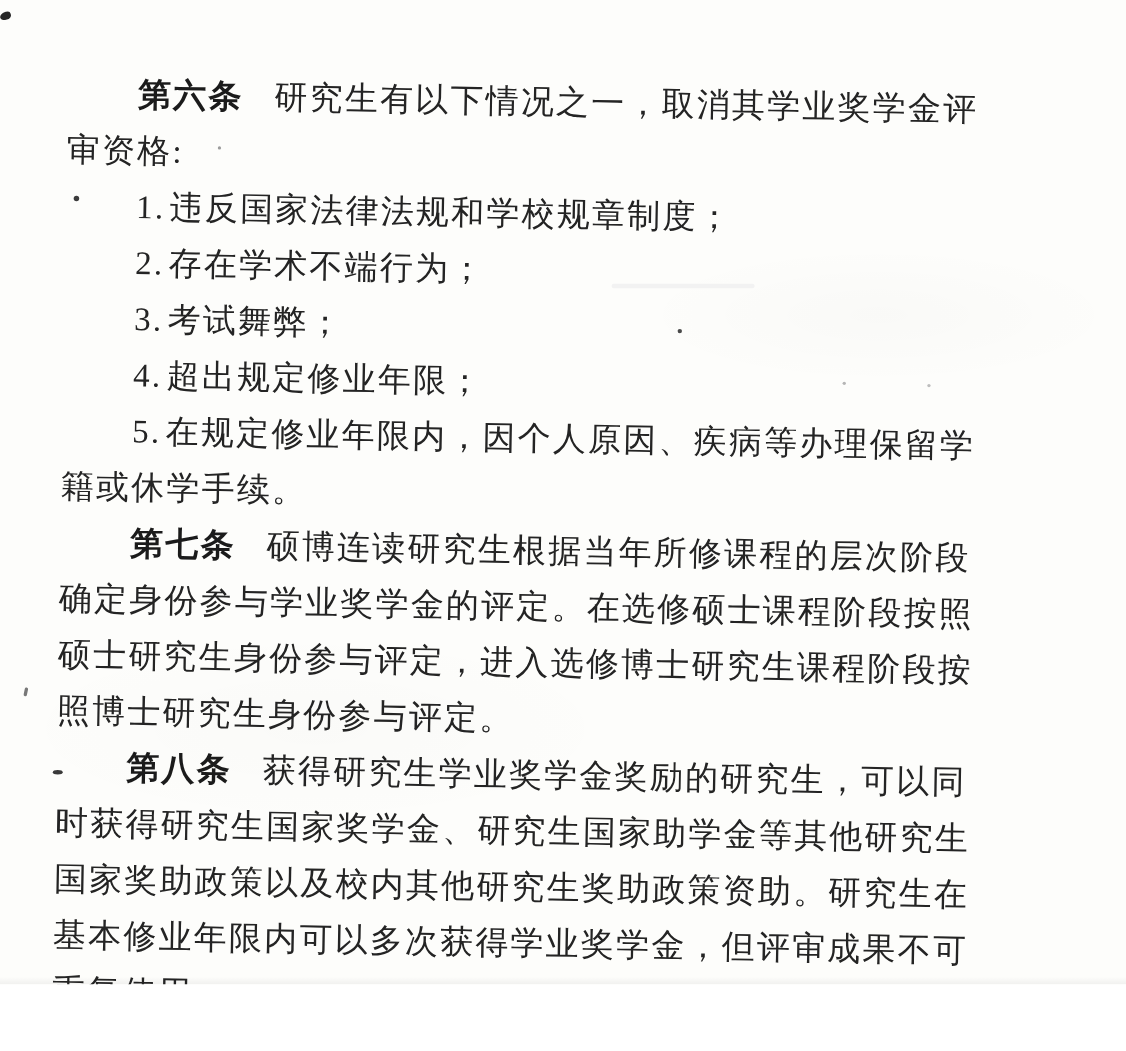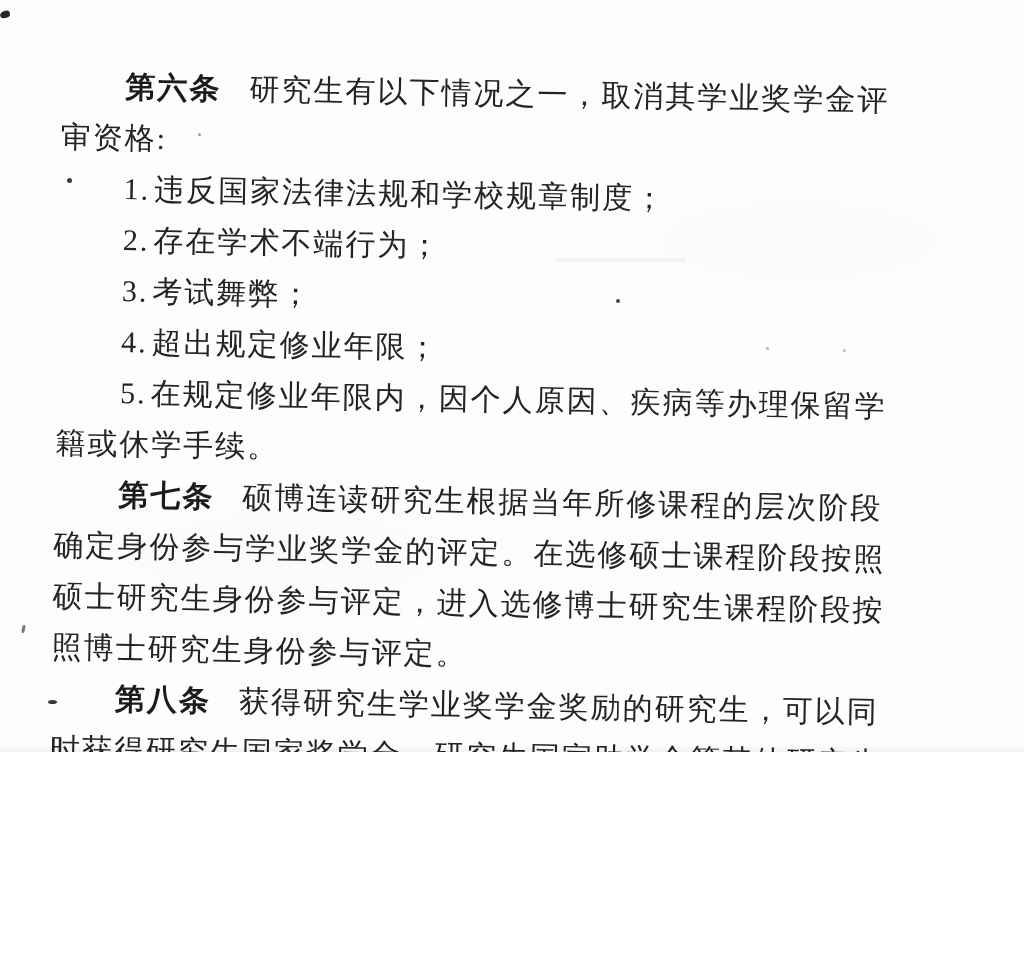--- a/index.html
+++ b/index.html
@@ -1,19 +1,19 @@
 <!DOCTYPE html>
 <html><head>
 <meta charset="utf-8">
 <style>
   html, body { margin: 0; padding: 0; background: #ffffff; }
   .page {
     position: relative;
     width: 1024px;
-    height: 752px;
+    height: 895px;
     overflow: hidden;
     background-color: #fdfdfb;
     background-image:
       radial-gradient(ellipse 320px 90px at 78% 32%, rgba(0,0,0,0.015), transparent 70%),
       radial-gradient(ellipse 420px 130px at 28% 74%, rgba(0,0,0,0.012), transparent 70%);
     font-family: "Liberation Serif", "DejaVu Serif", serif;
   }
   .page::after {
     content: "";
     position: absolute;

